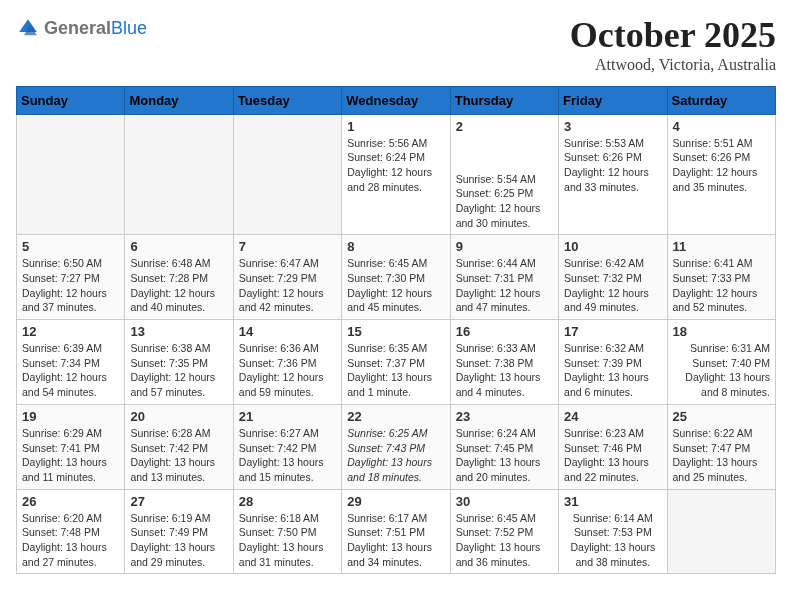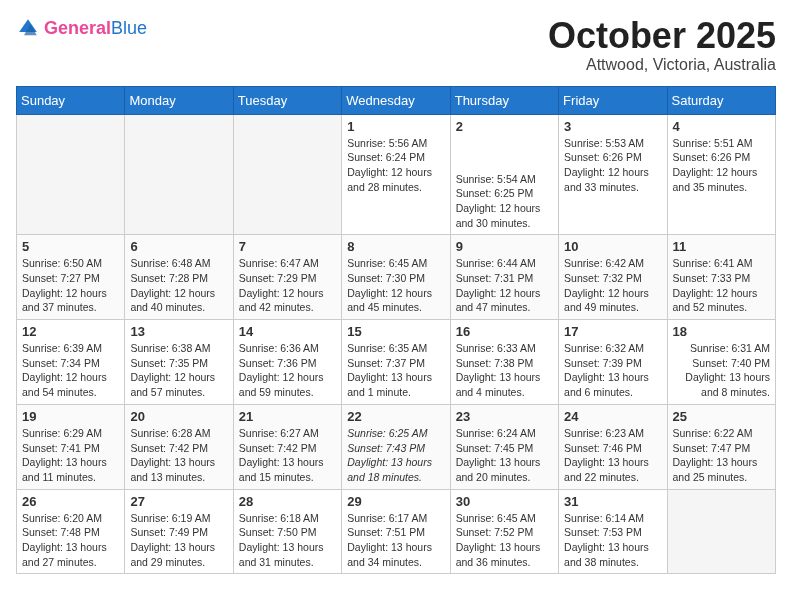--- a/index.html
+++ b/index.html
@@ -17,56 +17,57 @@
       margin-bottom: 12px;
     }
     .logo {
       display: flex;
       align-items: center;
       gap: 4px;
     }
     .logo-text-general {
       font-size: 18px;
       font-weight: bold;
-      color: #ec4899;
+      color: #737373;
       line-height: 1;
     }
     .logo-text-blue {
       font-size: 18px;
       font-weight: normal;
       color: #2277cc;
       line-height: 1;
     }
     .logo-icon {
       width: 24px;
       height: 24px;
     }
     .title-area {
       text-align: right;
+      font-family: Liberation Serif, serif;
     }
     .month-title {
       font-size: 36px;
       font-weight: bold;
       color: #222;
       line-height: 1.1;
     }
     .location-title {
       font-size: 16px;
       color: #444;
     }
     .calendar {
       width: 100%;
       border-collapse: collapse;
       border: 1px solid #ccc;
     }
     .calendar th {
       background: #2277cc;
-      color: #ffffff;
+      color: #000000;
       font-size: 13px;
-      font-weight: normal;
+      font-weight: bold;
       padding: 6px 4px;
       text-align: left;
       border: 1px solid #1a5fa8;
     }
     .calendar td {
       vertical-align: top;
       border: 1px solid #ccc;
       padding: 4px 5px;
       width: 108px;
       min-height: 80px;
@@ -344,21 +345,21 @@
         </td>
         <td>
           <span class="day-num">30</span>
           <div class="day-info" style="white-space: pre-line;">Sunrise: 6:45 AM
 Sunset: 7:52 PM
 Daylight: 13 hours
 and 36 minutes.</div>
         </td>
         <td>
           <span class="day-num">31</span>
-          <div class="day-info" style="white-space: pre-line;">Sunrise: 6:14 AM
+          <div class="day-info" style="white-space: pre-line; text-align: center;">Sunrise: 6:14 AM
 Sunset: 7:53 PM
 Daylight: 13 hours
 and 38 minutes.</div>
         </td>
         <td class="empty"></td>
       </tr>
     </tbody>
 </table>
 
 </body></html>

